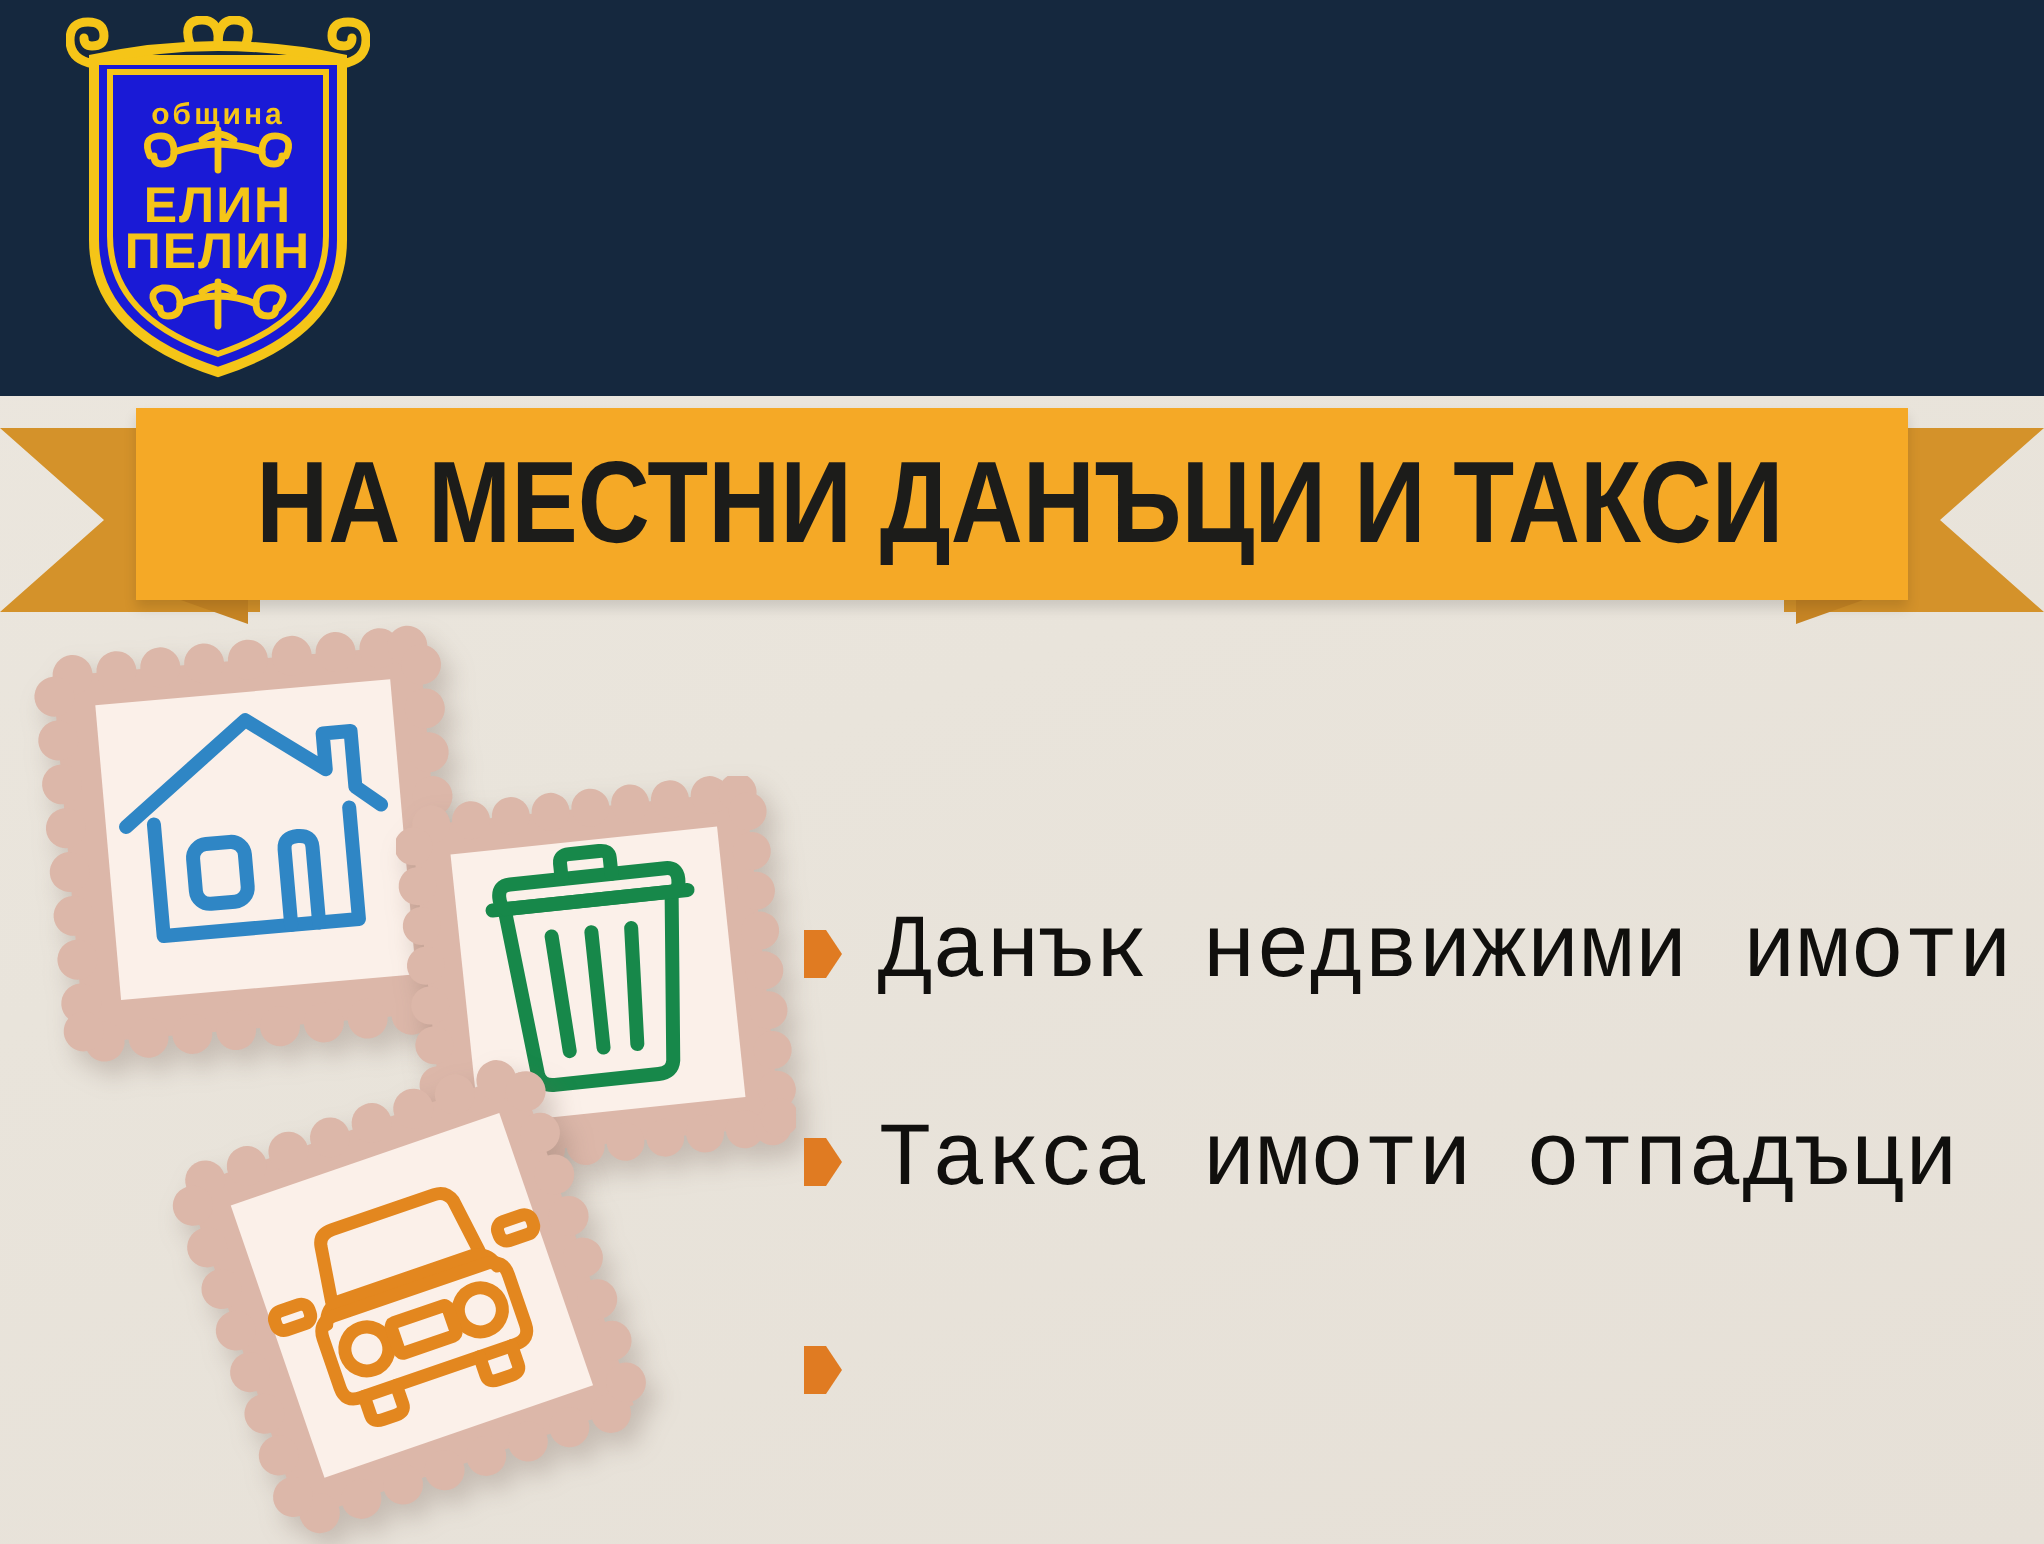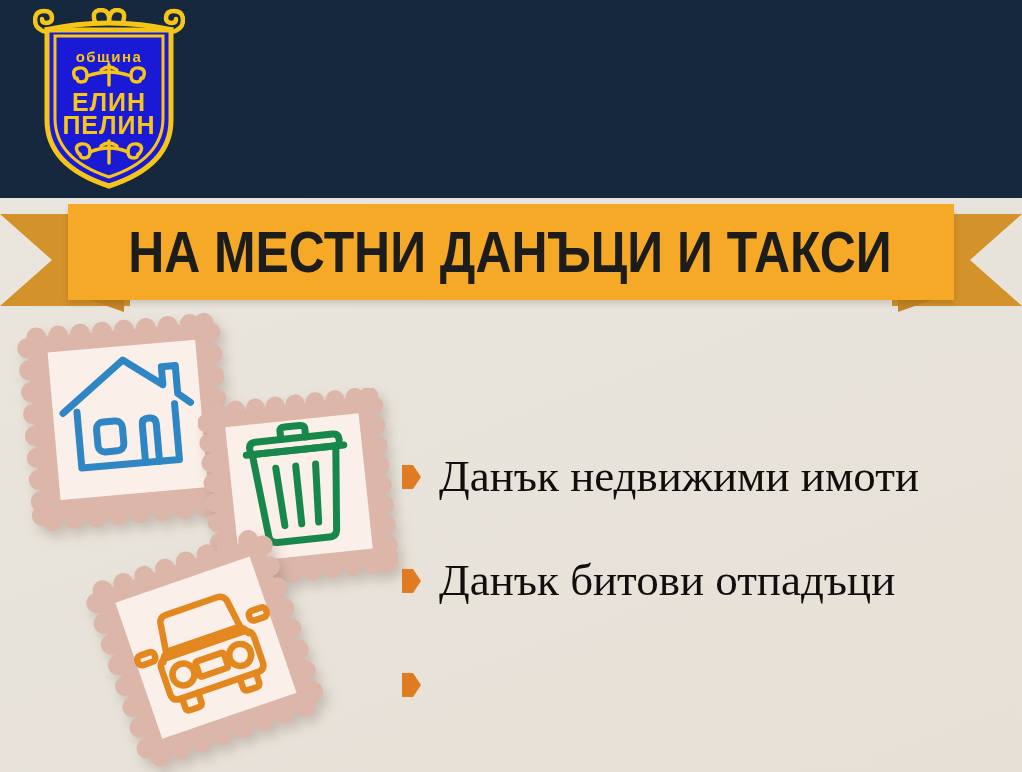--- a/index.html
+++ b/index.html
@@ -133,21 +133,21 @@
   .bullet {
     flex: 0 0 auto;
     width: 19px;
     height: 24px;
     margin-right: 18px;
     margin-top: 2px;
     background: #e07b22;
     clip-path: polygon(0 0, 11px 0, 19px 12px, 11px 24px, 0 24px);
   }
   .tax-label {
-    font-family: Liberation Serif, serif;
+    font-family: Liberation Mono, monospace;
     font-size: 45px;
     color: #100f0d;
     line-height: 1;
     white-space: nowrap;
   }
 </style>
 </head>
 <body>
 
 <div id="poster">
@@ -393,21 +393,21 @@
 
   <div class="tax-list">
 
     <div class="tax-item">
       <span class="bullet"></span>
       <span class="tax-label">Данък недвижими имоти</span>
     </div>
 
     <div class="tax-item">
       <span class="bullet"></span>
-      <span class="tax-label">Данък битови отпадъци</span>
+      <span class="tax-label">Такса имоти отпадъци</span>
     </div>
 
     <div class="tax-item">
       <span class="bullet"></span>
     </div>
 
   </div>
 
 </div>
 

